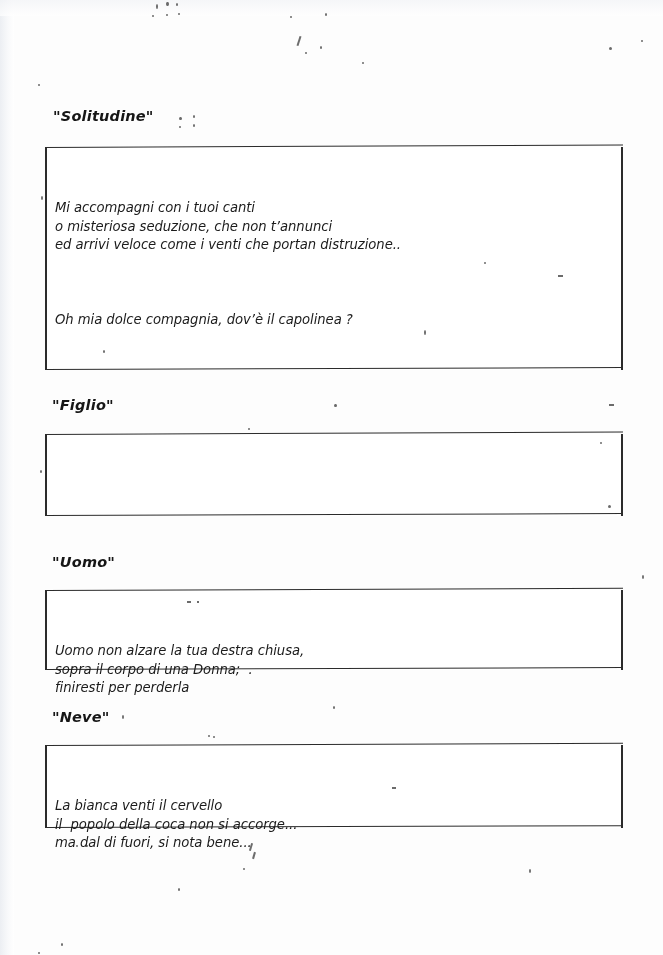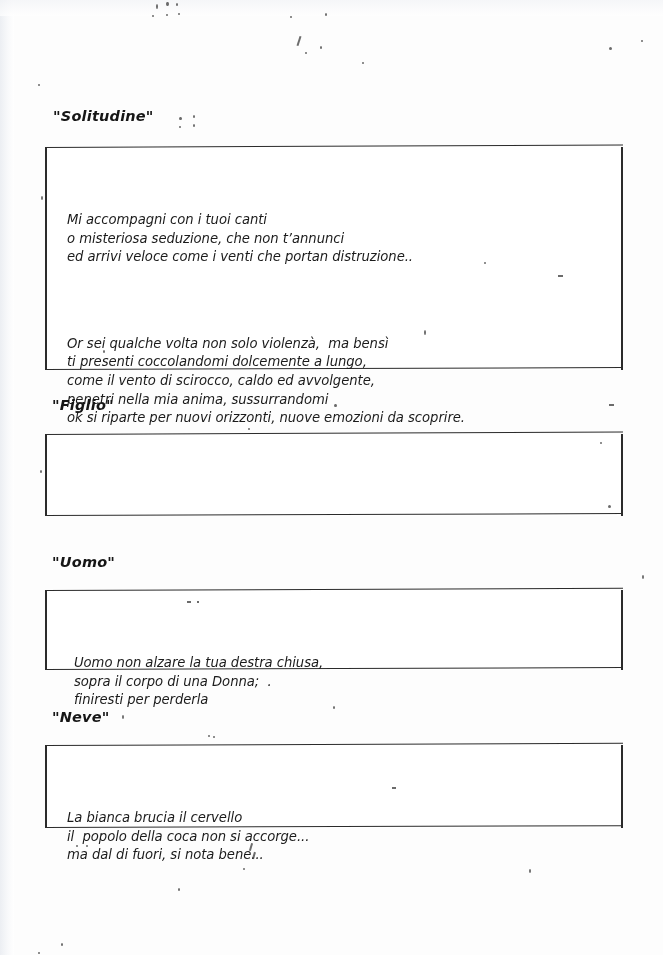--- a/index.html
+++ b/index.html
@@ -62,21 +62,21 @@
   .poem-text {
     position: absolute;
     font-family: "DejaVu Sans", sans-serif;
     font-style: italic;
     font-size: 13.2px;
     line-height: 18.6px;
     color: #1b1b1b;
     white-space: pre-wrap;
     letter-spacing: -0.05px;
   }
-  .stanza { margin: 12px; }
+  .stanza { margin: 0; }
   .stanza + .stanza { margin-top: 18.6px; }
 
   .speck {
     position: absolute;
     background: #3a3a3a;
     border-radius: 50%;
     opacity: .75;
     pointer-events: none;
   }
   .streak {
@@ -124,25 +124,20 @@
   <div class="poem-box" style="left:45px; top:147px; width:578px; height:223px;">
     <div class="edge edge-top" style="width:578px; transform:rotate(-0.25deg); transform-origin:left center;"></div>
     <div class="edge edge-bottom" style="width:578px; transform:rotate(-0.2deg); transform-origin:left center;"></div>
     <div class="edge edge-left" style="height:223px;"></div>
     <div class="edge edge-right" style="height:223px;"></div>
   </div>
   <div class="poem-text" style="left:55px; top:162px; width:560px;">
     <p class="stanza">Mi accompagni con i tuoi canti
 o misteriosa seduzione, che non t’annunci
 ed arrivi veloce come i venti che portan distruzione..</p>
-    <p class="stanza">Or sei qualche volta non solo violenzà,  ma bensì
-ti presenti coccolandomi dolcemente a lungo,
-come il vento di scirocco, caldo ed avvolgente,
-penetri nella mia anima, sussurrandomi
-ok si riparte per nuovi orizzonti, nuove emozioni da scoprire.</p>
     <p class="stanza">Oh mia dolce compagnia, dov’è il capolinea ?</p>
   </div>
   <div class="speck" style="left:41px; top:196px; width:2px; height:4px;"></div>
   <div class="speck" style="left:484px; top:262px; width:2px; height:2px;"></div>
   <div class="speck" style="left:558px; top:275px; width:5px; height:1.5px; border-radius:0;"></div>
   <div class="speck" style="left:103px; top:350px; width:2px; height:3px;"></div>
   <div class="speck" style="left:424px; top:330px; width:2px; height:5px;"></div>
 
   <div class="poem-title" style="left:52px; top:397px;">"Figlio"</div>
   <div class="speck" style="left:334px; top:404px; width:2.5px; height:3px;"></div>
@@ -167,42 +162,42 @@
   </div>
   <div class="speck" style="left:642px; top:575px; width:2px; height:4px;"></div>
   <div class="speck" style="left:612px; top:603px; width:3px; height:3px;"></div>
 
   <div class="poem-box" style="left:45px; top:590px; width:578px; height:80px;">
     <div class="edge edge-top" style="width:578px; transform:rotate(-0.22deg); transform-origin:left center;"></div>
     <div class="edge edge-bottom" style="width:578px; transform:rotate(-0.2deg); transform-origin:left center;"></div>
     <div class="edge edge-left" style="height:80px;"></div>
     <div class="edge edge-right" style="height:80px;"></div>
   </div>
-  <div class="poem-text" style="left:62px; top:605px; width:560px;">
+  <div class="poem-text" style="left:55px; top:605px; width:560px;">
     <p class="stanza">Uomo non alzare la tua destra chiusa,
 sopra il corpo di una Donna;  .
 finiresti per perderla</p>
   </div>
   <div class="speck" style="left:187px; top:601px; width:4px; height:1.5px; border-radius:0;"></div>
   <div class="speck" style="left:197px; top:601px; width:2px; height:1.5px; border-radius:0;"></div>
 
   <div class="poem-title" style="left:52px; top:709px;">"Neve"</div>
   <div class="speck" style="left:122px; top:715px; width:2px; height:4px;"></div>
   <div class="speck" style="left:333px; top:706px; width:2px; height:3px;"></div>
   <div class="speck" style="left:208px; top:735px; width:2px; height:2px;"></div>
   <div class="speck" style="left:213px; top:736px; width:2px; height:2px;"></div>
 
   <div class="poem-box" style="left:45px; top:745px; width:578px; height:83px;">
     <div class="edge edge-top" style="width:578px; transform:rotate(-0.22deg); transform-origin:left center;"></div>
     <div class="edge edge-bottom" style="width:578px; transform:rotate(-0.18deg); transform-origin:left center;"></div>
     <div class="edge edge-left" style="height:83px;"></div>
     <div class="edge edge-right" style="height:83px;"></div>
   </div>
   <div class="poem-text" style="left:55px; top:760px; width:560px;">
-    <p class="stanza">La bianca brucia il cervello
+    <p class="stanza">La bianca venti il cervello
 il  popolo della coca non si accorge...
 ma dal di fuori, si nota bene...</p>
   </div>
   <div class="speck" style="left:392px; top:787px; width:4px; height:1.5px; border-radius:0;"></div>
 
   <div class="streak" style="left:250px; top:843px; width:2px; height:8px; transform:rotate(16deg);"></div>
   <div class="streak" style="left:253px; top:852px; width:2px; height:7px; transform:rotate(16deg);"></div>
   <div class="speck" style="left:76px; top:845px; width:2px; height:2px;"></div>
   <div class="speck" style="left:86px; top:845px; width:2px; height:2px;"></div>
   <div class="speck" style="left:243px; top:868px; width:2px; height:2px;"></div>

